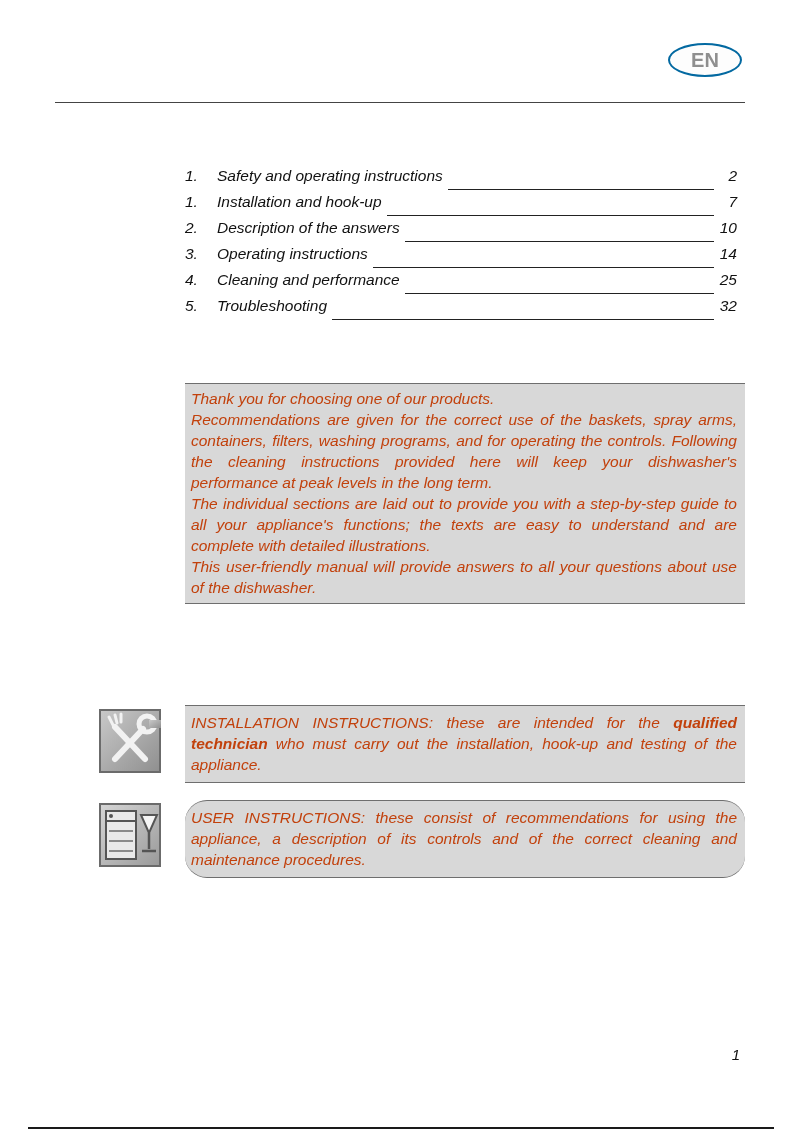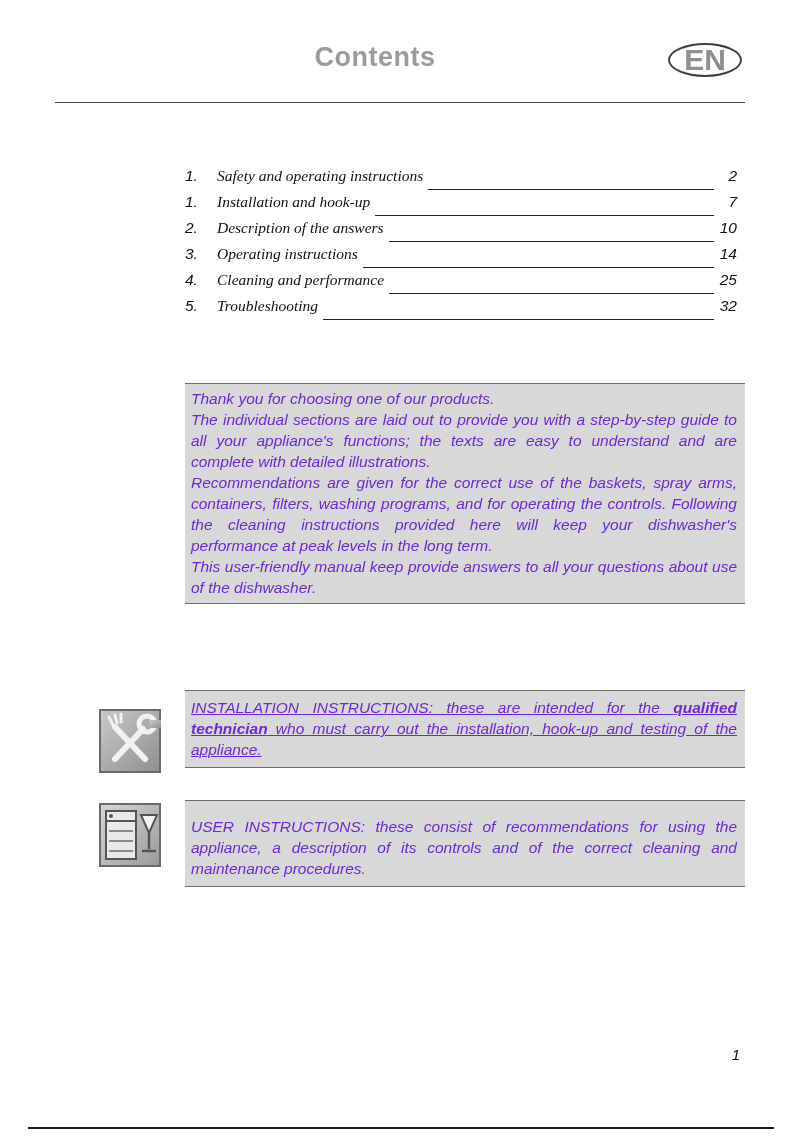--- a/index.html
+++ b/index.html
@@ -15,70 +15,70 @@
 
   .header-title {
     position: absolute; top: 42px; left: 55px; width: 640px;
     text-align: center;
     font-size: 27px; font-weight: bold; color: #9b9b9b;
     letter-spacing: 0.5px;
   }
   .en-badge {
     position: absolute; top: 43px; left: 668px;
     width: 74px; height: 34px;
-    border: 2px solid #404040; border-radius: 50%;
+    border: 2px solid #0369a1; border-radius: 50%;
     display: flex; align-items: center; justify-content: center;
-    font-size: 30px; font-weight: bold; color: #8f8f8f;
+    font-size: 20px; font-weight: bold; color: #8f8f8f;
     background: #fdfdfd;
   }
   .header-rule {
     position: absolute; top: 102px; left: 55px; width: 690px;
     border-top: 1px solid #444;
   }
 
   .toc {
     position: absolute; top: 167px; left: 185px; width: 552px;
     font-style: italic; font-size: 15.5px; color: #111;
   }
   .toc-entry {
     display: flex; align-items: baseline;
     height: 26px;
   }
   .toc-number { width: 32px; flex: none; }
-  .toc-label { flex: none; white-space: nowrap; font-family: Liberation Serif, serif; }
+  .toc-label { flex: none; white-space: nowrap; }
   .toc-leader {
     flex: 1 1 auto;
     border-bottom: 1px solid #222;
     margin: 0 5px 3px 5px;
     align-self: flex-end;
     height: 1px;
   }
   .toc-page { flex: none; text-align: right; min-width: 18px; }
 
   .gray-box {
     background: #d8d8d8;
     border-top: 1px solid #6e6e6e;
     border-bottom: 1px solid #6e6e6e;
     font-style: italic;
     font-size: 15.5px;
     line-height: 21px;
     text-align: justify;
-    color: #6d28d9;
+    color: #c2410c;
     padding: 4px 8px 5px 6px;
   }
   .intro-box {
     position: absolute; top: 383px; left: 185px; width: 560px;
   }
   .install-box {
-    position: absolute; top: 690px; left: 185px; width: 560px;
-    padding-top: 6px; padding-bottom: 7px; text-decoration: underline;
+    position: absolute; top: 705px; left: 185px; width: 560px;
+    padding-top: 6px; padding-bottom: 7px;
   }
   .user-box {
     position: absolute; top: 800px; left: 185px; width: 560px;
-    padding-top: 15px; padding-bottom: 7px;
+    padding-top: 6px; padding-bottom: 7px; border-radius: 22px;
   }
   .gray-box p { margin: 0; }
   .bold { font-weight: bold; }
 
   .icon-tile {
     position: absolute; width: 62px; height: 64px;
   }
   .install-icon { top: 709px; left: 99px; }
   .user-icon   { top: 803px; left: 99px; }
 
@@ -90,21 +90,20 @@
   .footer-rule {
     position: absolute; top: 1127px; left: 28px; width: 746px;
     border-top: 2px solid #1a1a1a;
   }
 </style>
 </head>
 <body>
 
 <div class="page">
 
-  <div class="header-title">Contents</div>
 
   <div class="en-badge">
     <span>EN</span>
   </div>
 
   <div class="header-rule"></div>
 
   <div class="toc">
     <div class="toc-entry">
       <span class="toc-number">1.</span>
@@ -139,23 +138,23 @@
     <div class="toc-entry">
       <span class="toc-number">5.</span>
       <span class="toc-label">Troubleshooting</span>
       <span class="toc-leader"></span>
       <span class="toc-page">32</span>
     </div>
   </div>
 
   <div class="gray-box intro-box">
     <p>Thank you for choosing one of our products.</p>
+    <p>Recommendations are given for the correct use of the baskets, spray arms, containers, filters, washing programs, and for operating the controls. Following the cleaning instructions provided here will keep your dishwasher's performance at peak levels in the long term.</p>
     <p>The individual sections are laid out to provide you with a step-by-step guide to all your appliance's functions; the texts are easy to understand and are complete with detailed illustrations.</p>
-    <p>Recommendations are given for the correct use of the baskets, spray arms, containers, filters, washing programs, and for operating the controls. Following the cleaning instructions provided here will keep your dishwasher's performance at peak levels in the long term.</p>
-    <p>This user-friendly manual keep provide answers to all your questions about use of the dishwasher.</p>
+    <p>This user-friendly manual will provide answers to all your questions about use of the dishwasher.</p>
   </div>
 
   <div class="icon-tile install-icon">
     <svg width="62" height="64" viewBox="0 0 62 64" xmlns="http://www.w3.org/2000/svg">
       <defs>
         <linearGradient id="g1" x1="0" y1="0" x2="1" y2="1">
           <stop offset="0" stop-color="#c9c9c9"></stop>
           <stop offset="1" stop-color="#8f8f8f"></stop>
         </linearGradient>
       </defs>

